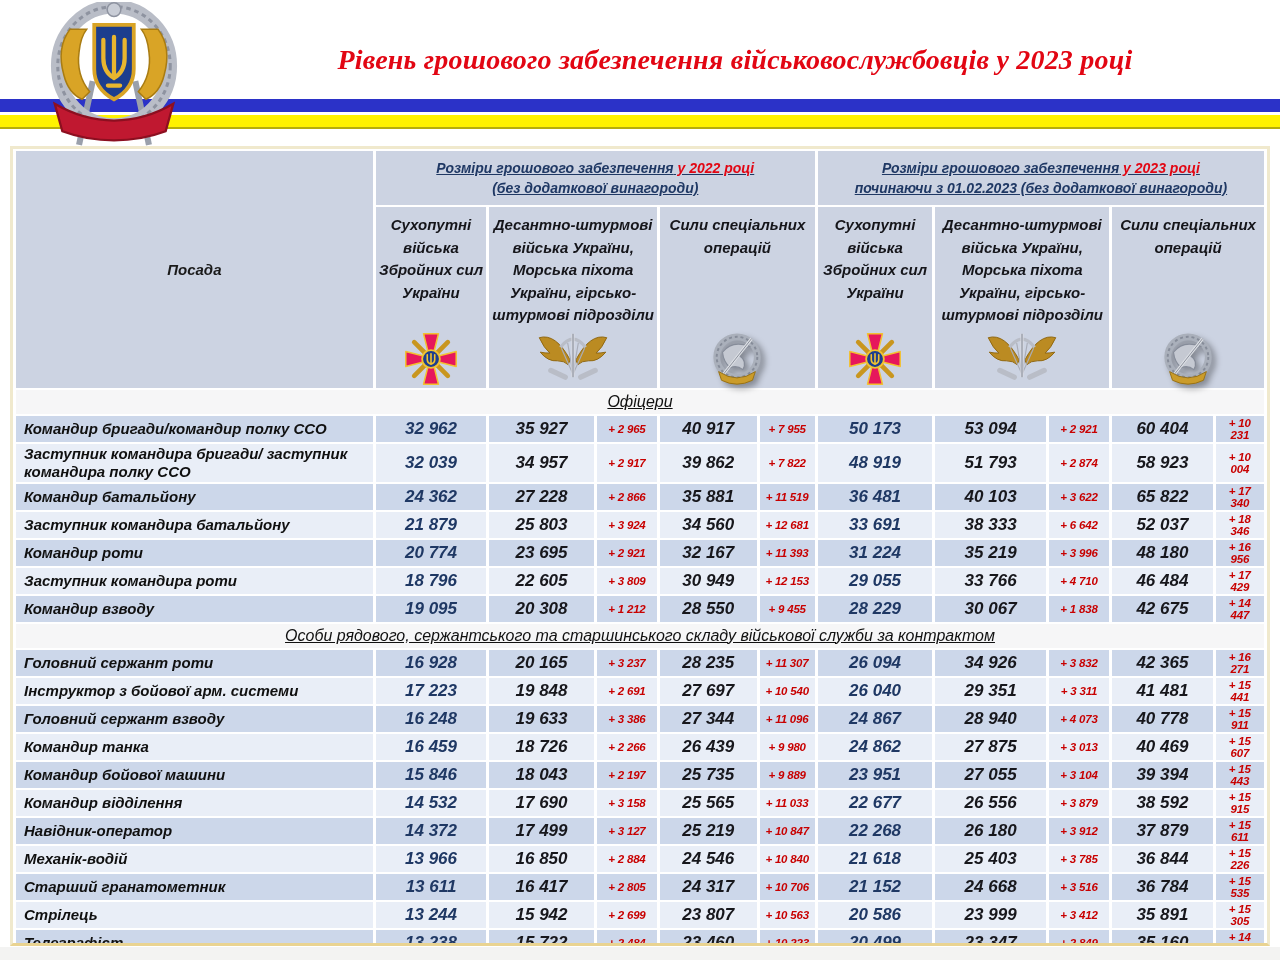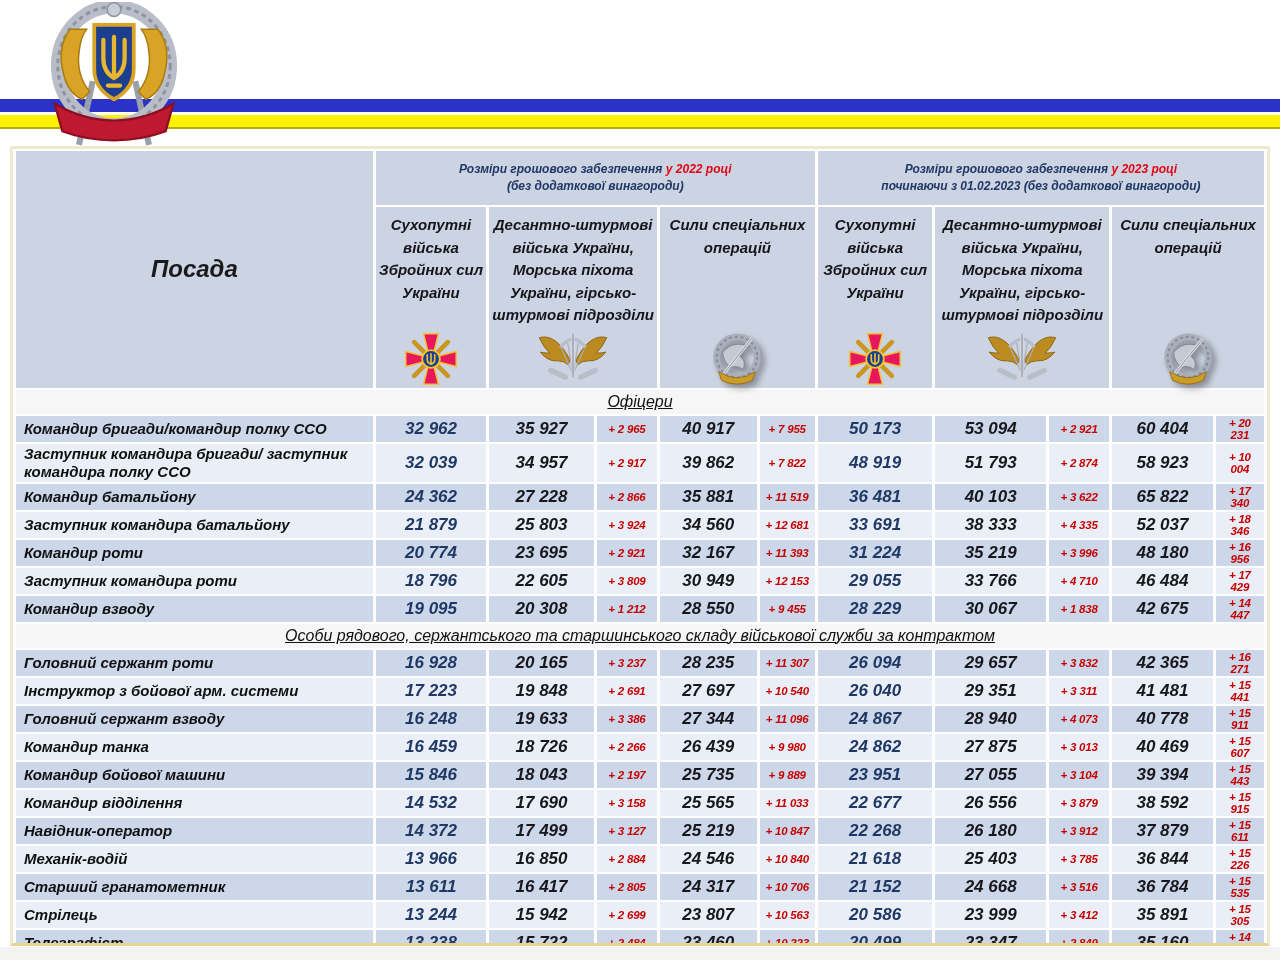--- a/index.html
+++ b/index.html
@@ -14,24 +14,24 @@
         font-family:"Liberation Serif",serif;font-style:italic;font-weight:bold;
         font-size:28px;color:#e20613;letter-spacing:.2px;}
   
   .table-frame{position:absolute;left:10px;top:146px;width:1260px;height:800px;
         box-sizing:border-box;border:3px solid #f0e9cd;border-bottom-color:#e9d391;
         background:#ffffff;overflow:hidden;}
   table{width:100%;height:100%;border-collapse:separate;border-spacing:3px 2px;table-layout:fixed;}
   td,th{box-sizing:border-box;margin:0;padding:1px 3px;vertical-align:middle;}
   
   th{background:#ccd3e2;font-style:italic;color:#1f3864;}
-  th.posada{font-size:24px;font-weight:bold;color:#1a1a1a;}
+  th.posada{font-size:15px;font-weight:bold;color:#1a1a1a;}
   tr.row-group{height:54px;}
   tr.row-branch{height:148px;}
-  .group-label{font-size:12px;font-weight:bold;line-height:1.45;}
+  .group-label{font-size:14px;font-weight:bold;line-height:1.45;text-decoration:underline;}
   .group-label .yr{color:#e20613;}
   .branch-cell{vertical-align:top;}
   .branch-inner{display:flex;flex-direction:column;height:100%;justify-content:space-between;
         align-items:center;padding-top:6px;}
   .branch-name{font-size:15px;font-weight:bold;font-style:italic;color:#15151a;
         line-height:1.5;text-align:center;}
   .badge{margin:2px 0 4px 0;}
   .badge.shadowed{filter:drop-shadow(4px 4px 3px rgba(0,0,0,.35));}
   
   tr.section-row td{background:#f6f6f7;font-style:italic;font-size:16px;color:#111;
@@ -90,20 +90,21 @@
     <ellipse cx="50" cy="42" rx="37" ry="39" fill="none" stroke="#b9bdc7" stroke-width="9"></ellipse>
     <ellipse cx="50" cy="42" rx="37" ry="39" fill="none" stroke="#8e93a0" stroke-width="2" stroke-dasharray="3 2.5"></ellipse>
     <circle cx="50" cy="5" r="4.5" fill="#c9cdd6" stroke="#8e93a0" stroke-width="1"></circle>
     <path d="M21 18 Q12 30 17 48 Q20 60 29 64 L34 59 Q25 48 27 33 Q28 23 32 18 Z" fill="#d9a426" stroke="#a97c12" stroke-width="1"></path>
     <path d="M79 18 Q88 30 83 48 Q80 60 71 64 L66 59 Q75 48 73 33 Q72 23 68 18 Z" fill="#d9a426" stroke="#a97c12" stroke-width="1"></path>
     <path d="M37 15 H63 V44 Q63 57 50 64 Q37 57 37 44 Z" fill="#1c3e8e" stroke="#d9a426" stroke-width="2.5"></path>
     <path d="M50 23 V50 M43 25 V37 Q43 46 50 50 M57 25 V37 Q57 46 50 50 M46 55 H54" stroke="#e9b62f" stroke-width="2.8" fill="none" stroke-linecap="round"></path>
     <path d="M11 67 Q30 78 50 78 Q70 78 89 67 L84 85 Q68 91 50 91 Q32 91 16 85 Z" fill="#c01830" stroke="#8c0f20" stroke-width="1.5"></path>
   </svg>
 
+  <div class="main-title">Рівень грошового забезпечення військовослужбовців у 2023 році</div>
 
   <div class="stripe-blue"></div>
   <div class="stripe-yellow"></div>
 
   <div class="table-frame">
     <table>
       <colgroup>
         <col style="width:355px">
           <col style="width:110px">
           <col style="width:104px">
@@ -193,21 +194,21 @@
             <td class="pos">Командир бригади/командир полку ССО</td>
             <td class="val navy">32 962</td>
             <td class="val">35 927</td>
             <td class="delta">+ 2 965</td>
             <td class="val">40 917</td>
             <td class="delta">+ 7 955</td>
             <td class="val navy">50 173</td>
             <td class="val">53 094</td>
             <td class="delta">+ 2 921</td>
             <td class="val">60 404</td>
-            <td class="delta">+ 20 231</td>
+            <td class="delta">+ 10 231</td>
           </tr>
           <tr class="data-row even">
             <td class="pos">Заступник командира бригади/ заступник командира полку ССО</td>
             <td class="val navy">32 039</td>
             <td class="val">34 957</td>
             <td class="delta">+ 2 917</td>
             <td class="val">39 862</td>
             <td class="delta">+ 7 822</td>
             <td class="val navy">48 919</td>
             <td class="val">51 793</td>
@@ -230,21 +231,21 @@
           </tr>
           <tr class="data-row even">
             <td class="pos">Заступник командира батальйону</td>
             <td class="val navy">21 879</td>
             <td class="val">25 803</td>
             <td class="delta">+ 3 924</td>
             <td class="val">34 560</td>
             <td class="delta">+ 12 681</td>
             <td class="val navy">33 691</td>
             <td class="val">38 333</td>
-            <td class="delta">+ 4 335</td>
+            <td class="delta">+ 6 642</td>
             <td class="val">52 037</td>
             <td class="delta">+ 18 346</td>
           </tr>
           <tr class="data-row odd">
             <td class="pos">Командир роти</td>
             <td class="val navy">20 774</td>
             <td class="val">23 695</td>
             <td class="delta">+ 2 921</td>
             <td class="val">32 167</td>
             <td class="delta">+ 11 393</td>
@@ -284,21 +285,21 @@
             <td colspan="11">Особи рядового, сержантського та старшинського складу військової служби за контрактом</td>
           </tr>
           <tr class="data-row odd">
             <td class="pos">Головний сержант роти</td>
             <td class="val navy">16 928</td>
             <td class="val">20 165</td>
             <td class="delta">+ 3 237</td>
             <td class="val">28 235</td>
             <td class="delta">+ 11 307</td>
             <td class="val navy">26 094</td>
-            <td class="val">29 657</td>
+            <td class="val">34 926</td>
             <td class="delta">+ 3 832</td>
             <td class="val">42 365</td>
             <td class="delta">+ 16 271</td>
           </tr>
           <tr class="data-row even">
             <td class="pos">Інструктор з бойової арм. системи</td>
             <td class="val navy">17 223</td>
             <td class="val">19 848</td>
             <td class="delta">+ 2 691</td>
             <td class="val">27 697</td>

